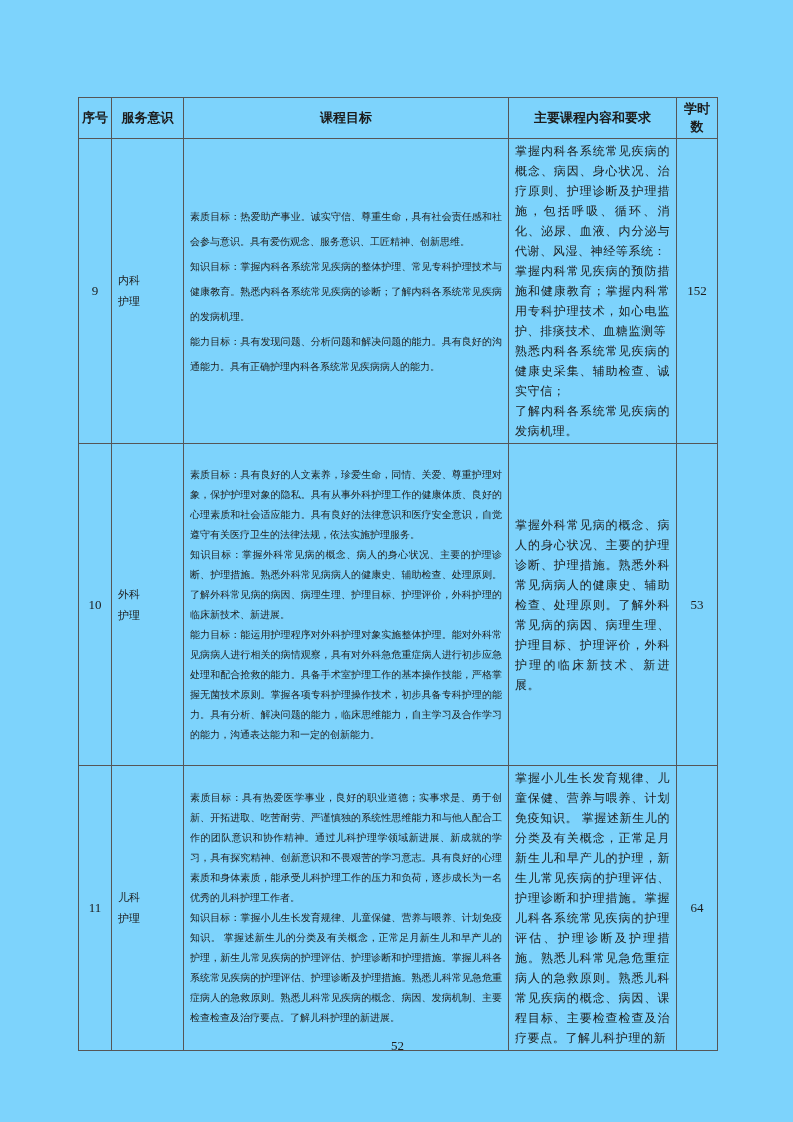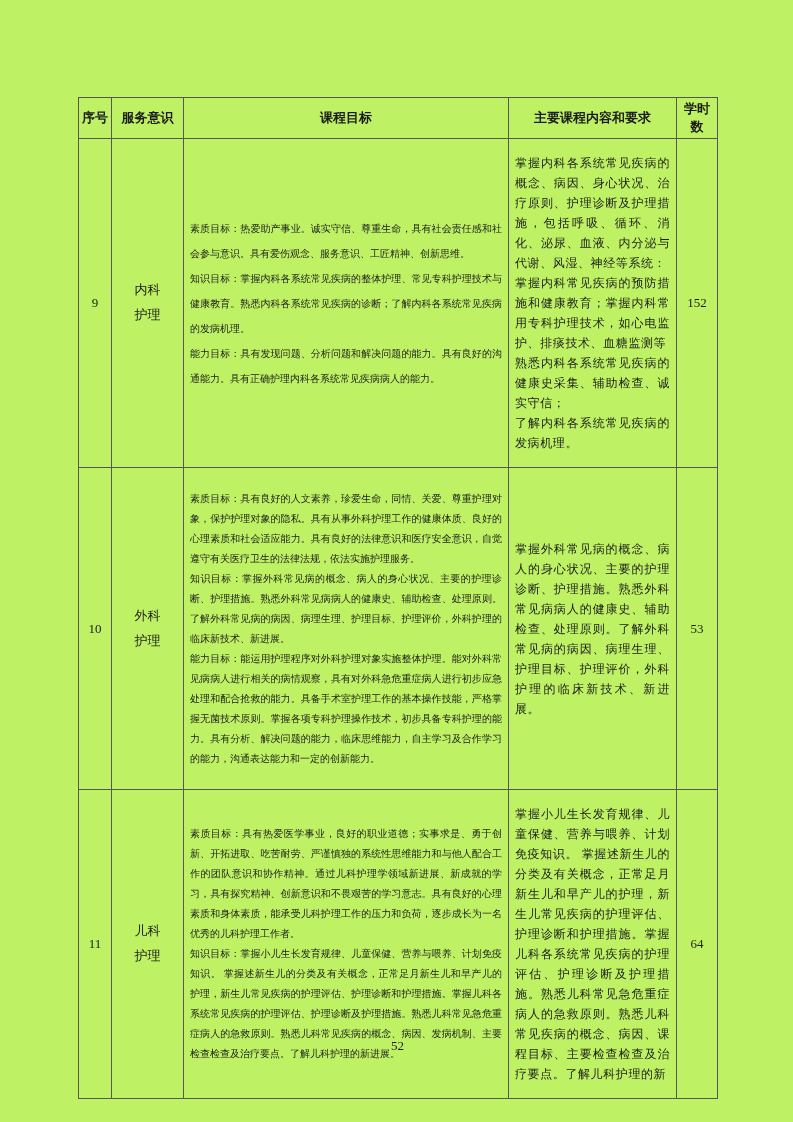--- a/index.html
+++ b/index.html
@@ -1,49 +1,49 @@
 <!DOCTYPE html>
 <html><head>
 <meta charset="utf-8">
 <style>
   html,body { margin:0; padding:0; background:#ffffff; }
   .page {
     position:relative;
     width:793px; height:1122px;
-    background:#bef264;
+    background:#7dd3fc;
     color:#1c1c1c;
     font-family:"Liberation Serif","DejaVu Serif",serif;
     overflow:hidden;
   }
   .table-wrap { position:absolute; left:78px; top:97px; }
   table.course-table {
     border-collapse:collapse;
     table-layout:fixed;
     width:639px;
   }
   .course-table th, .course-table td {
     border:1px solid #565656;
-    padding:14px 6px;
+    padding:2px 6px;
     vertical-align:middle;
     box-sizing:border-box;
   }
   .course-table thead tr { height:36px; }
   .course-table th {
     font-weight:bold;
     font-size:13px;
     text-align:center;
     padding:2px 2px;
   }
   tr.h-0 { height:295px; }
   tr.h-1 { height:322px; }
   tr.h-2 { height:283px; }
   .cell-no, .cell-hours { text-align:center; font-size:13px; }
   .cell-name {
-    text-align:center;
-    font-size:13px;
+    text-align:left;
+    font-size:11px;
     white-space:pre-line;
     line-height:1.9;
   }
   .cell-obj {
     font-size:10px;
     line-height:20px;
     text-align:justify;
     padding:3px 8px;
   }
   .cell-content {

